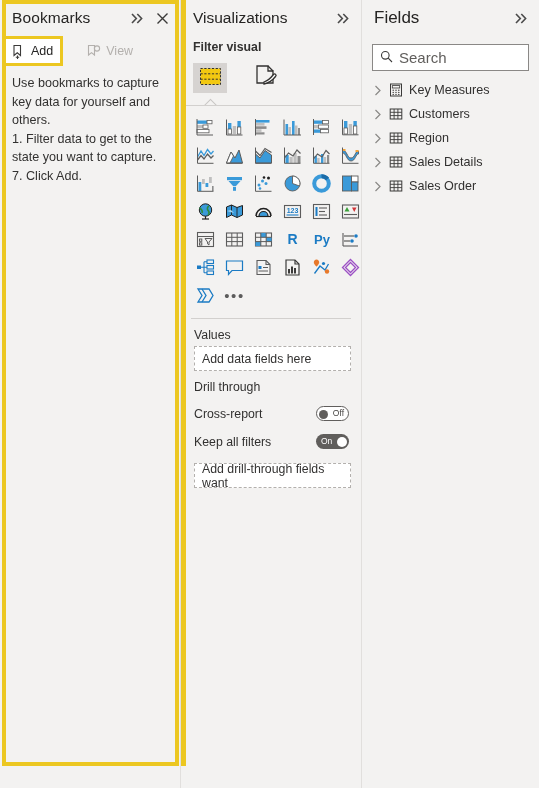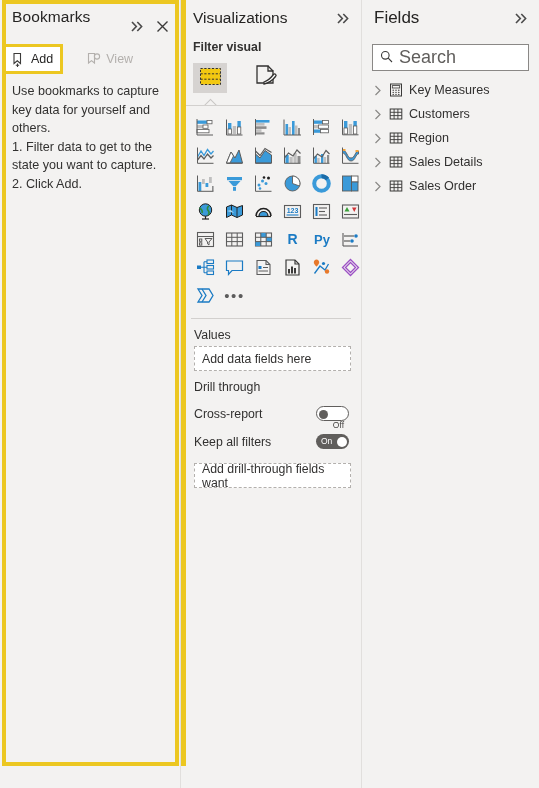--- a/index.html
+++ b/index.html
@@ -27,24 +27,23 @@
     z-index: 5;
   }
   .bm-outline-top {
     position: absolute;
     left: 2px; top: 0; width: 177px; height: 4px;
     background: #ecc721; z-index: 5;
   }
   .bm-header {
     position: relative;
     height: 36px;
-    display: flex; 
+    display: flex; align-items: center;
     padding: 0 10px 0 12px;
     background: #f3f2f1;
-    margin-top: 8px;
   }
   .bm-title {
     font-size: 15.5px; color: #252423; letter-spacing: 0.1px;
     flex: 1;
   }
   .hdr-icons { display: flex; align-items: center; gap: 9px; }
   .icon-btn {
     width: 16px; height: 16px;
     display: flex; align-items: center; justify-content: center;
     color: #605e5c; cursor: pointer;
@@ -180,21 +179,21 @@
     width: 33px; height: 15px; border-radius: 8px;
     position: relative; cursor: pointer; flex: 0 0 auto;
   }
   .toggle.off { background: #ffffff; border: 1px solid #605e5c; }
   .toggle.off .knob {
     position: absolute; left: 2px; top: 2.5px;
     width: 9px; height: 9px; border-radius: 50%;
     background: #605e5c;
   }
   .toggle.off .tgl-text {
-    position: absolute; right: 4px; top: 12px;
+    position: absolute; right: 4px; top: 0px;
     font-size: 8.5px; color: #484644; line-height: 13px;
   }
   .toggle.on { background: #605e5c; }
   .toggle.on .knob {
     position: absolute; right: 2px; top: 2.5px;
     width: 10px; height: 10px; border-radius: 50%;
     background: #ffffff;
   }
   .toggle.on .tgl-text {
     position: absolute; left: 5px; top: 0px;
@@ -218,21 +217,21 @@
     margin: 8px 10px 0 10px;
     height: 27px; background: #ffffff;
     border: 1px solid #8a8886;
     display: flex; align-items: center;
     padding-left: 7px; gap: 6px;
     cursor: text;
   }
   .search-box input {
     border: none; outline: none; background: transparent;
     font-family: "Liberation Sans", sans-serif;
-    font-size: 18px; color: #ef4444; width: 100%;
+    font-size: 15px; color: #ef4444; width: 100%;
   }
   .search-box input::placeholder { color: #605e5c; opacity: 1; }
 
   .field-tree { padding-top: 7px; }
   .tree-item {
     display: flex; align-items: center;
     height: 24px; padding-left: 10px; gap: 5px;
     cursor: pointer;
   }
   .tree-chev { width: 11px; display: flex; align-items: center; justify-content: center; }
@@ -282,21 +281,21 @@
             <circle cx="12" cy="5.5" r="2.6" fill="none" stroke="#b3b0ad" stroke-width="1.1"></circle>
           </svg>
         </span>
         <span>View</span>
       </div>
     </div>
 
     <div class="bm-body">
       <p>Use bookmarks to capture key data for yourself and others.</p>
       <p>1. Filter data to get to the state you want to capture.</p>
-      <p>2. Click Add.</p>
+      <p>7. Click Add.</p>
     </div>
   </div>
 
   <div class="viz-pane">
     <div class="viz-outline"></div>
 
     <div class="viz-header">
       <div class="viz-title">Visualizations</div>
       <div class="icon-btn">
         <svg width="15" height="13" viewBox="0 0 15 13">

